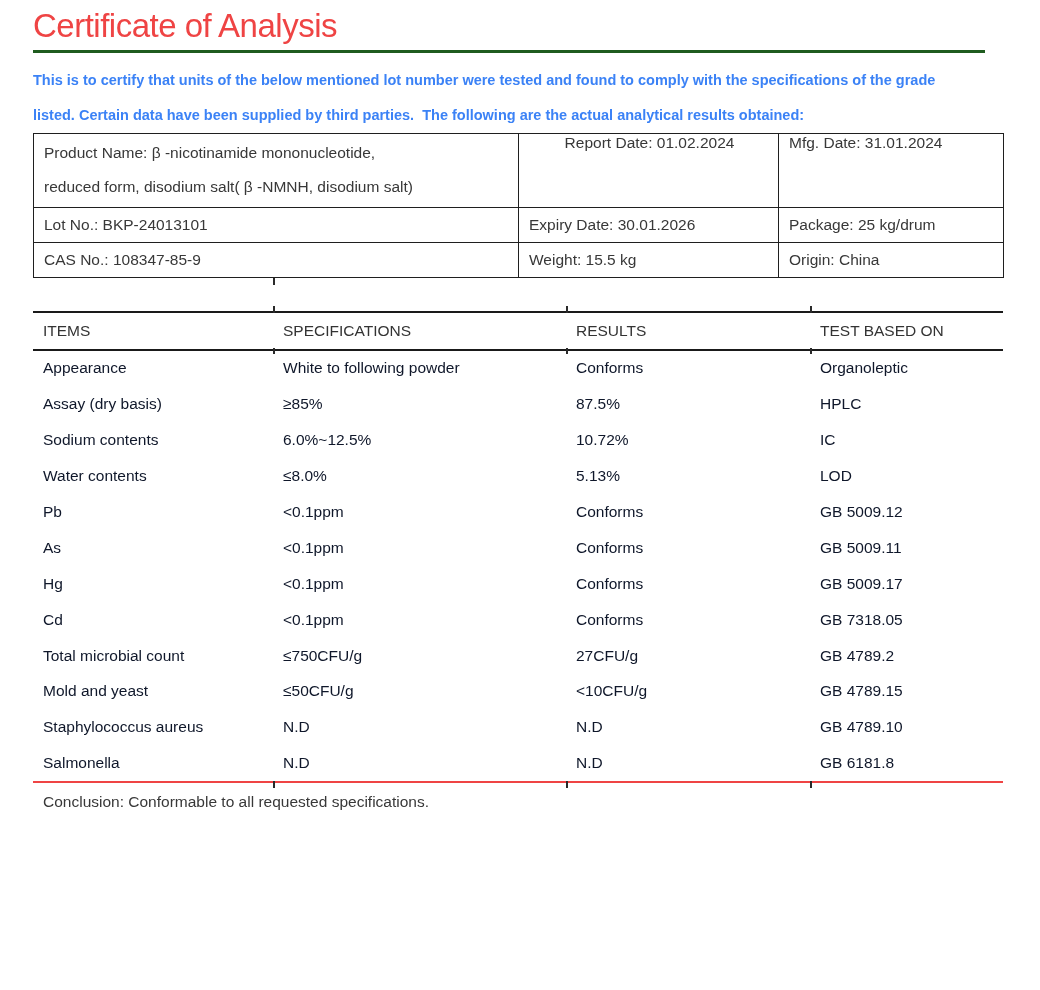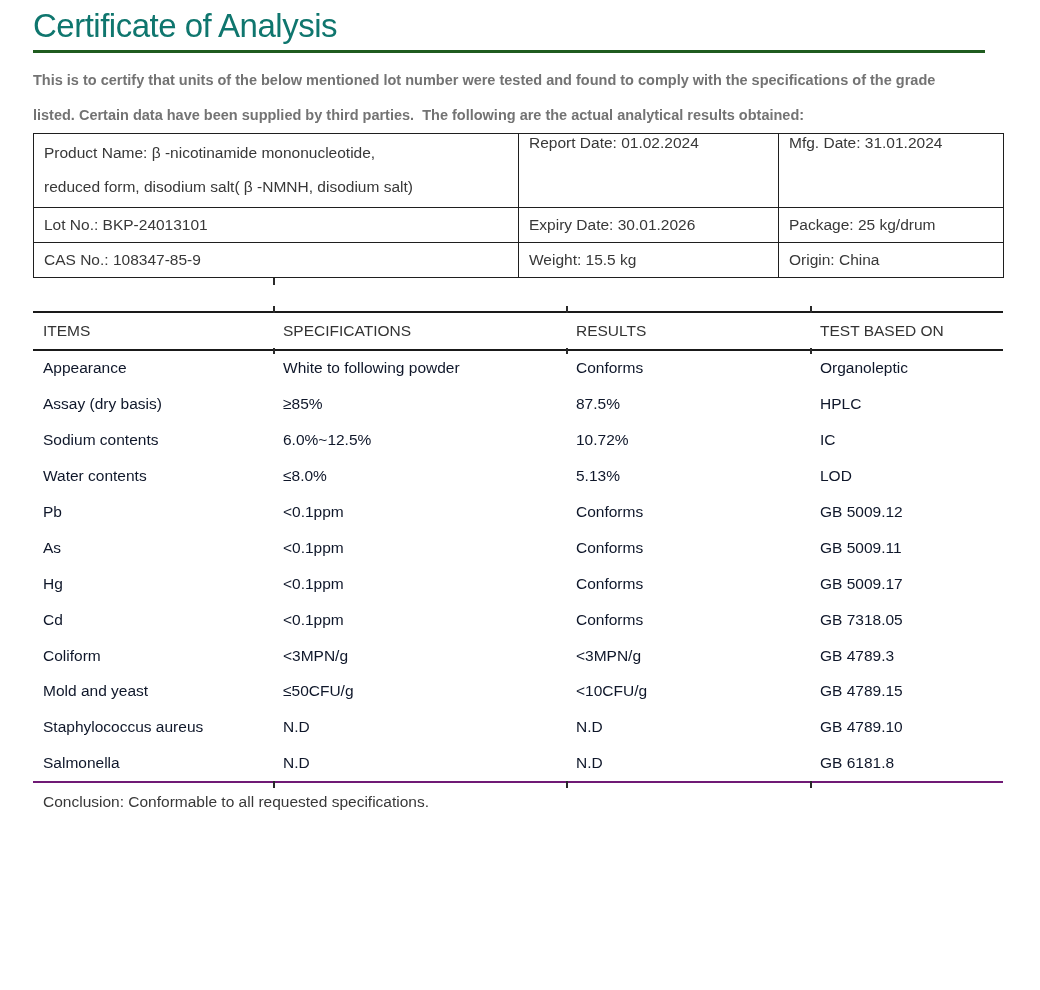--- a/index.html
+++ b/index.html
@@ -6,48 +6,48 @@
   body{
     width:1040px;height:990px;
     font-family:"Liberation Sans","DejaVu Sans",sans-serif;
     color:#3a3a3a;
     -webkit-font-smoothing:antialiased;
   }
   .page{padding:4px 35px 0 33px;position:relative;}
 
   
   .title{
-    font-size:33px;font-weight:400;color:#0f766e;
+    font-size:33px;font-weight:400;color:#ef4444;
     letter-spacing:-0.5px;line-height:40px;margin:2px 0 0 0;
     white-space:pre;
   }
   .title-rule{height:2.5px;background:#1f5c1f;width:952px;margin-top:4px;}
 
   
   .intro{margin-top:10px;}
   .intro-line{
-    font-size:14.5px;font-weight:600;color:#737373;
+    font-size:14.5px;font-weight:600;color:#3b82f6;
     line-height:35px;white-space:pre;
   }
 
   
   .info-table-wrap{position:relative;width:970px;}
   table{border-collapse:collapse;table-layout:fixed;width:970px;}
   .info-table td{
     border:1.5px solid #1f1f1f;
     font-size:15.5px;color:#383838;
     padding:0 8px 0 10px;vertical-align:middle;
   }
   .info-table .r1 td{height:73px;}
   .info-table .r2 td,.info-table .r3 td{height:34px;}
   .cell-line{line-height:34px;white-space:pre;}
 
   
   .results-wrap{position:relative;margin-top:33px;width:970px;}
-  .results-table{border-top:2px solid #1a1a1a;border-bottom:2px solid #701a75;}
+  .results-table{border-top:2px solid #1a1a1a;border-bottom:2px solid #ef4444;}
   .results-table th{
     font-size:15.5px;font-weight:400;color:#333333;
     text-align:left;padding:0 4px 0 10px;height:36px;
     border-bottom:2px solid #1a1a1a;vertical-align:middle;white-space:pre;
   }
   .results-table td{
     font-size:15.5px;color:#0f172a;
     padding:0 4px 0 10px;height:35.9px;vertical-align:middle;white-space:pre;
   }
   .tick{position:absolute;width:1.5px;background:#2a2a2a;}
@@ -82,21 +82,21 @@
           <col style="width:485px">
           <col style="width:260px">
           <col style="width:225px">
         </colgroup>
       <tbody>
           <tr class="r1">
         <td>
           <div class="cell-line">Product Name: β -nicotinamide mononucleotide,</div>
           <div class="cell-line">reduced form, disodium salt( β -NMNH, disodium salt)</div>
         </td>
-        <td style="vertical-align:top;">Report Date: 01.02.2024</td>
+        <td style="vertical-align:top;text-align:center;">Report Date: 01.02.2024</td>
         <td style="vertical-align:top;">Mfg. Date: 31.01.2024</td>
       </tr>
       <tr class="r2">
         <td>Lot No.: BKP-24013101</td>
         <td>Expiry Date: 30.01.2026</td>
         <td>Package: 25 kg/drum</td>
       </tr>
       <tr class="r3">
         <td>CAS No.: 108347-85-9</td>
         <td>Weight: 15.5 kg</td>
@@ -174,24 +174,24 @@
         <td>Conforms</td>
         <td>GB 5009.17</td>
       </tr>
       <tr>
         <td>Cd</td>
         <td>&lt;0.1ppm</td>
         <td>Conforms</td>
         <td>GB 7318.05</td>
       </tr>
       <tr>
-        <td>Coliform</td>
-        <td>&lt;3MPN/g</td>
-        <td>&lt;3MPN/g</td>
-        <td>GB 4789.3</td>
+        <td>Total microbial count</td>
+        <td>≤750CFU/g</td>
+        <td>27CFU/g</td>
+        <td>GB 4789.2</td>
       </tr>
       <tr>
         <td>Mold and yeast</td>
         <td>≤50CFU/g</td>
         <td>&lt;10CFU/g</td>
         <td>GB 4789.15</td>
       </tr>
       <tr>
         <td>Staphylococcus aureus</td>
         <td>N.D</td>

